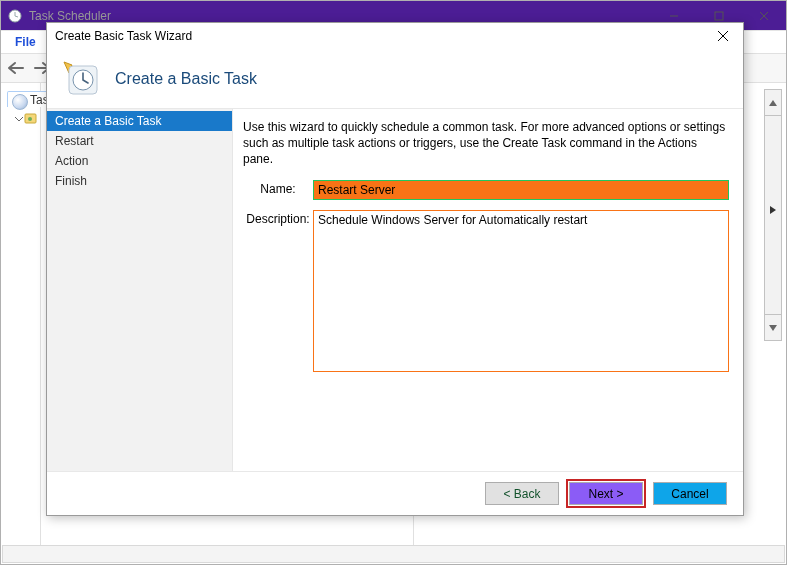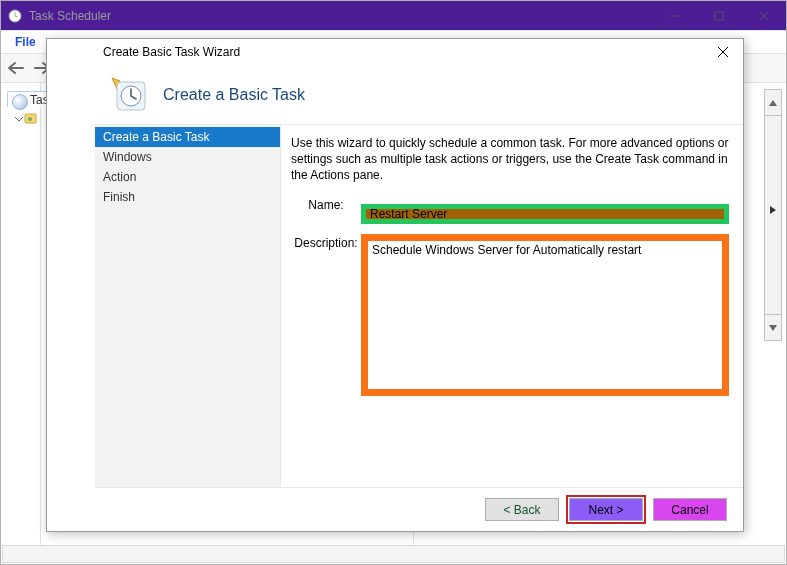--- a/index.html
+++ b/index.html
@@ -22,40 +22,40 @@
     .tab::before { content:""; position:absolute; left:4px; top:2px; width:14px; height:14px; border-radius:50%; background:radial-gradient(circle at 35% 35%,#fff,#c8d8ef 60%,#8ba8cc); border:1px solid #9cb6d4; }
     .tree-icons { padding-left:6px; padding-top:4px; }
     .tree-icons svg { display:block; margin-bottom:2px; }
     .rightpane { flex:1; position:relative; border-left:1px solid #e0e0e0; }
     .spin { position:absolute; right:4px; top:6px; width:18px; display:flex; flex-direction:column; border:1px solid #c2c2c2; }
     .spin div { height:25px; display:flex; align-items:center; justify-content:center; background:#f2f2f2; }
     .spin .mid { border-top:1px solid #c2c2c2; border-bottom:1px solid #c2c2c2; color:#333; font-size:9px; height:200px; align-items:flex-start; padding-top:90px; }
     .statusrow { position:absolute; bottom:2px; left:2px; right:2px; height:18px; border:1px solid #d9d9d9; background:#f4f4f4; }
 
     
-    .dialog { position:absolute; left:46px; top:38px; width:698px; height:494px; border:1px solid #9a9a9a; background:#fff; box-shadow:2px 2px 10px rgba(0,0,0,.25); display:flex; flex-direction:column;padding-left:48px; }
+    .dialog { position:absolute; left:46px; top:22px; width:698px; height:494px; border:1px solid #9a9a9a; background:#fff; box-shadow:2px 2px 10px rgba(0,0,0,.25); display:flex; flex-direction:column; }
     .dlg-titlebar { height:26px; display:flex; align-items:center; padding-left:8px; background:#fff; }
     .dlg-title { flex:1; font-size:12px; color:#000; }
     .dlg-close { width:40px; height:100%; display:flex; align-items:center; justify-content:center; }
     .dlg-header { height:60px; display:flex; align-items:center; padding-left:14px; gap:16px; border-bottom:1px solid #e8e8e8; }
     .hdr-icon { width:38px; height:38px; position:relative; }
     .dlg-header h1 { font-size:16px; font-weight:400; color:#1a4a7a; }
     .dlg-body { flex:1; display:flex; }
     .steps { width:186px; background:#f2f2f2; border-right:1px solid #e6e6e6; padding-top:2px; }
     .step { padding:3px 8px; color:#333; }
     .step.sel { background:#1979ca; color:#fff; }
     .content { flex:1; padding:10px 14px 6px 10px; color:#000; }
     .intro { margin-bottom:12px; line-height:1.35; }
     .form-row { display:flex; align-items:flex-start; margin-bottom:10px; }
     .form-row label { width:70px; padding-top:2px;text-align:center; }
-    .form-row input[type=text] { flex:1; height:20px; border:5px solid #22c55e; padding:0 4px; font-size:12px; background:#a16207;margin-top:8px; }
-    .form-row textarea { flex:1; height:162px; border:7px solid #f97316; padding:2px 4px; font-size:12px; resize:none; background:#fff; font-family:inherit; }
+    .form-row input[type=text] { flex:1; height:20px; border:1px solid #22c55e; padding:0 4px; font-size:12px; background:#f97316; }
+    .form-row textarea { flex:1; height:162px; border:1px solid #f97316; padding:2px 4px; font-size:12px; resize:none; background:#fff; font-family:inherit; }
     .dlg-footer { height:44px; display:flex; align-items:center; justify-content:flex-end; gap:10px; padding-right:16px; border-top:1px solid #e8e8e8; }
     .btn { width:74px; height:23px; border:1px solid #adadad; background:#e1e1e1; color:#14532d; display:flex; align-items:center; justify-content:center; }
-    .btn.enabled { color:#000; background:#d946ef; }
+    .btn.enabled { color:#000; background:#0ea5e9; }
     .btn.highlight { outline:2px solid #c72525; outline-offset:1px; color:#000; background:#8b5cf6; }
   </style>
 </head>
 <body>
 
 <div class="main-window">
   <div class="main-titlebar">
     <span class="icon">
       <svg width="14" height="14" viewBox="0 0 14 14">
           <circle cx="7" cy="7" r="6" fill="#fff" stroke="#9aa" stroke-width="1"></circle>
@@ -150,21 +150,21 @@
         <rect x="8" y="6" width="28" height="28" rx="4" fill="#eef3f7" stroke="#b8c6d4"></rect>
         <circle cx="22" cy="20" r="10" fill="#fff" stroke="#7994ad" stroke-width="1"></circle>
         <path d="M22 13v7l5 3" stroke="#46627d" stroke-width="1.6" fill="none" stroke-linecap="round"></path>
       </svg>
     </div>
     <h1>Create a Basic Task</h1>
   </div>
   <div class="dlg-body">
     <div class="steps">
       <div class="step sel">Create a Basic Task</div>
-      <div class="step">Windows</div>
+      <div class="step">Restart</div>
       <div class="step">Action</div>
       <div class="step">Finish</div>
     </div>
     <div class="content">
       <div class="intro">Use this wizard to quickly schedule a common task.  For more advanced options or settings such as multiple task actions or triggers, use the Create Task command in the Actions pane.</div>
       <div class="form-row">
         <label>Name:</label>
         <input type="text" value="Restart Server" style="">
       </div>
       <div class="form-row">

